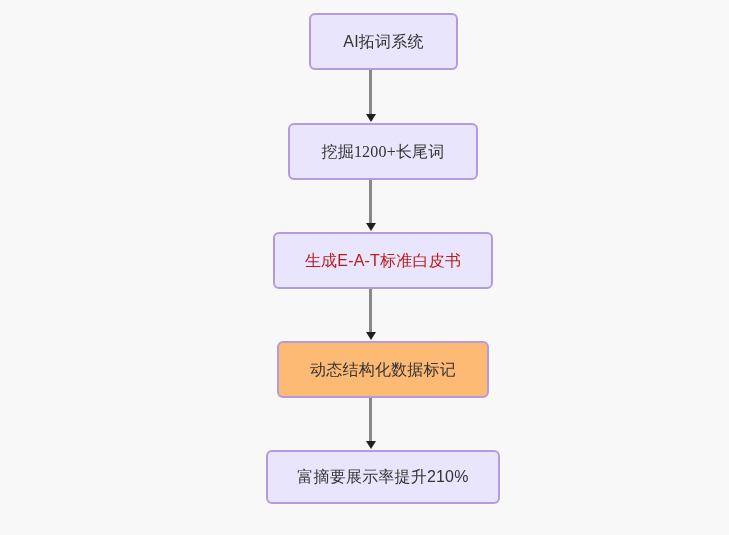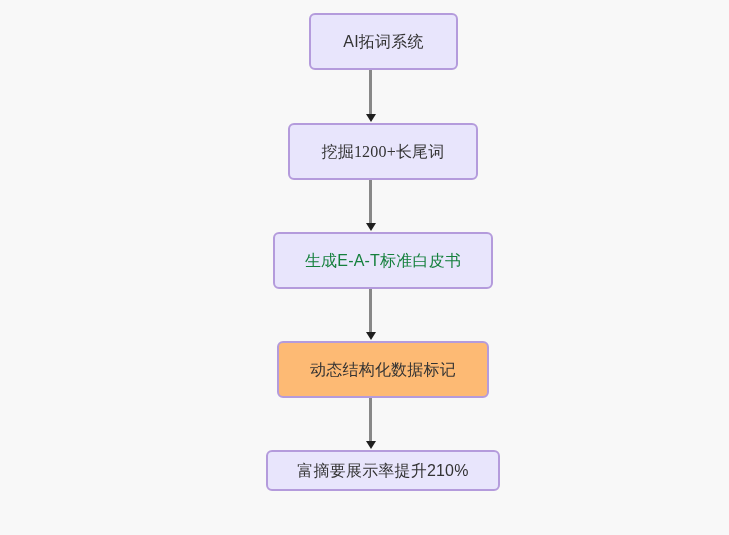--- a/index.html
+++ b/index.html
@@ -63,22 +63,22 @@
     <div class="edge" style="left: 369px; top: 289px; height: 44px; background: rgb(136, 136, 136);"></div>
     <div class="edge-head" style="left: 366px; top: 332px; border-top-color: rgb(31, 31, 31);"></div>
     <div class="edge" style="left: 369px; top: 398px; height: 44px; background: rgb(136, 136, 136);"></div>
     <div class="edge-head" style="left: 366px; top: 441px; border-top-color: rgb(31, 31, 31);"></div>
     <div class="node" style="left: 297px; top: 13px; width: 149px; height: 57px; background: rgb(232, 229, 252); border-color: rgb(180, 155, 220); color: rgb(51, 51, 51);">
       <span class="node-label">AI拓词系统</span>
     </div>
     <div class="node" style="left: 276px; top: 123px; width: 190px; height: 57px; background: rgb(232, 229, 252); border-color: rgb(180, 155, 220); color: rgb(51, 51, 51); font-family: Liberation Serif, serif;">
       <span class="node-label">挖掘1200+长尾词</span>
     </div>
-    <div class="node" style="left: 261px; top: 232px; width: 220px; height: 57px; background: rgb(232, 229, 252); border-color: rgb(180, 155, 220); color: #15803d;">
+    <div class="node" style="left: 261px; top: 232px; width: 220px; height: 57px; background: rgb(232, 229, 252); border-color: rgb(180, 155, 220); color: #b91c1c;">
       <span class="node-label">生成E-A-T标准白皮书</span>
     </div>
     <div class="node" style="left: 265px; top: 341px; width: 212px; height: 57px; background: #fdba74; border-color: rgb(180, 155, 220); color: rgb(51, 51, 51);">
       <span class="node-label">动态结构化数据标记</span>
     </div>
-    <div class="node" style="left: 254px; top: 450px; width: 234px; height: 41px; background: rgb(232, 229, 252); border-color: rgb(180, 155, 220); color: rgb(51, 51, 51);">
+    <div class="node" style="left: 254px; top: 450px; width: 234px; height: 54px; background: rgb(232, 229, 252); border-color: rgb(180, 155, 220); color: rgb(51, 51, 51);">
       <span class="node-label">富摘要展示率提升210%</span>
     </div>
   </div>
 
 </body></html>

